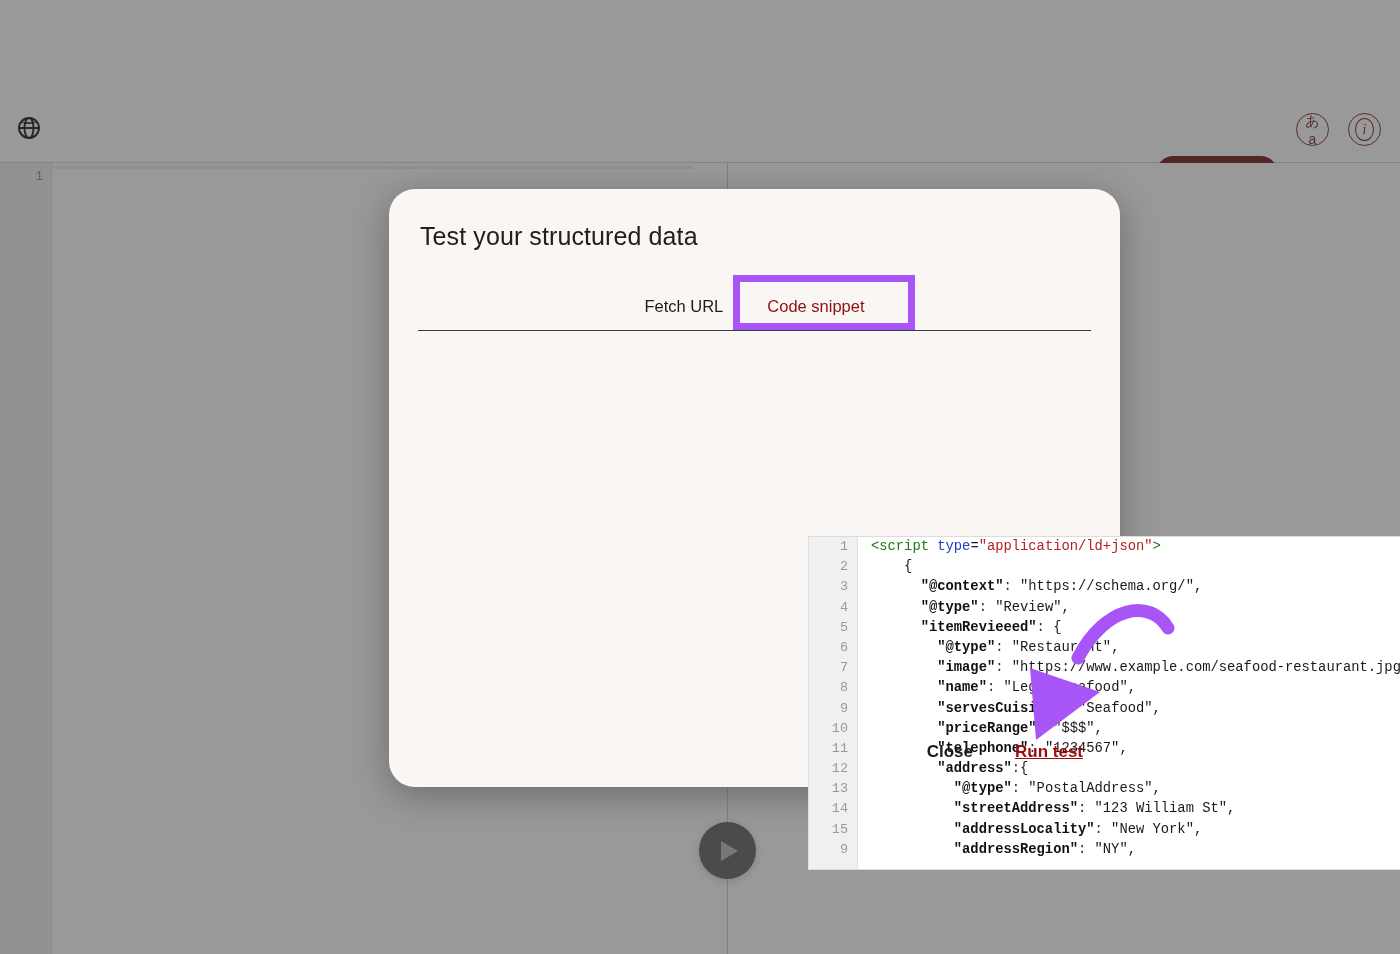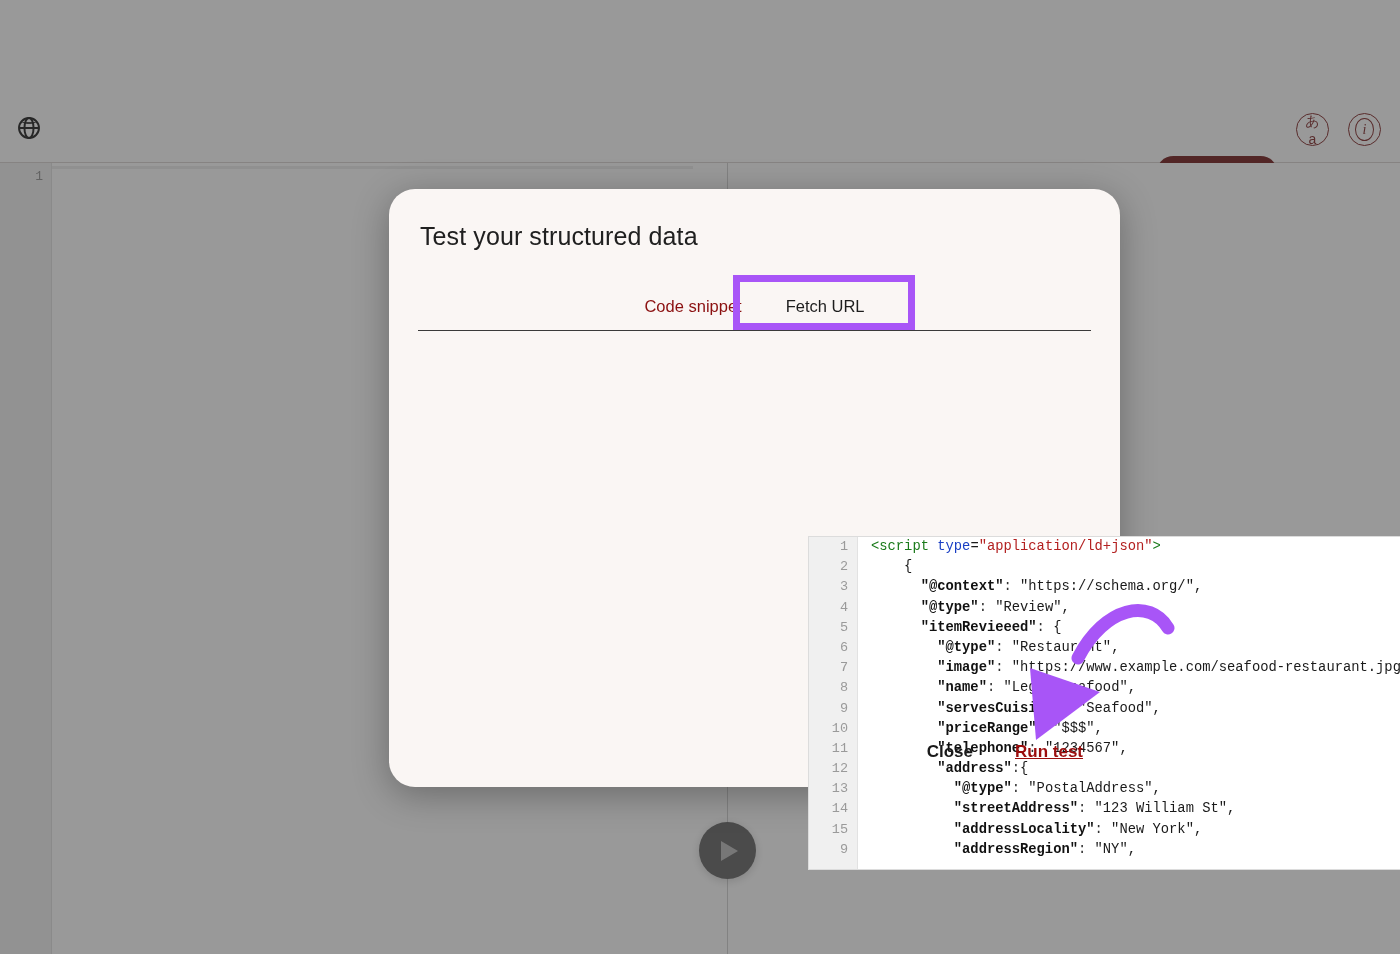--- a/index.html
+++ b/index.html
@@ -219,22 +219,22 @@
   </div>
 </div>
 
 <div class="scrim"></div>
 
 <div class="modal">
 
   <div class="modal-title">Test your structured data</div>
 
   <div class="tabs">
+    <div class="tab">Fetch URL</div>
     <div class="tab active">Code snippet</div>
-    <div class="tab">Fetch URL</div>
   </div>
 
   <div class="editor">
     <div class="ed-gutter">
           <div>1</div>
           <div>2</div>
           <div>3</div>
           <div>4</div>
           <div>5</div>
           <div>6</div>

